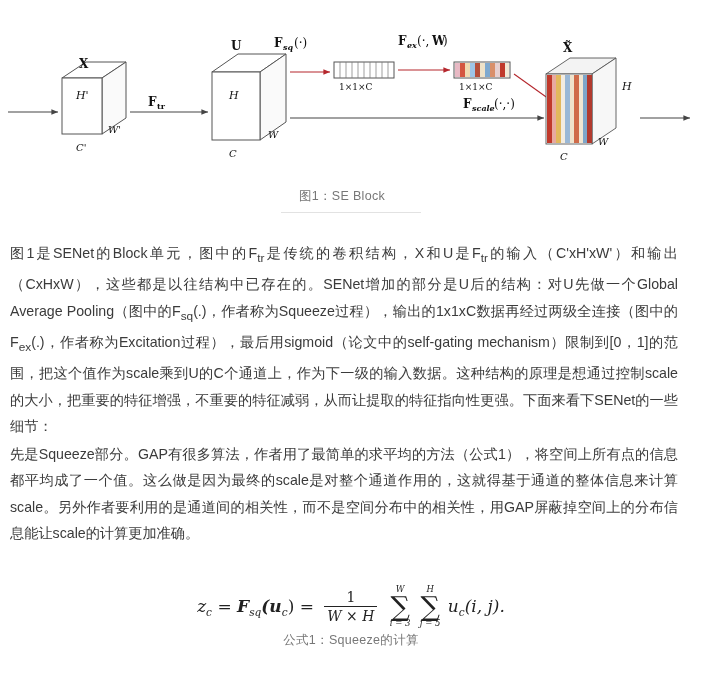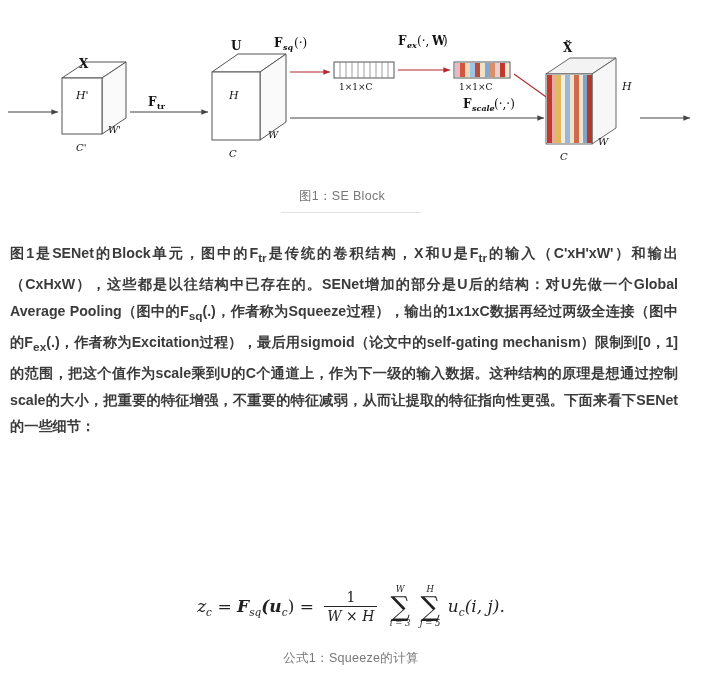--- a/index.html
+++ b/index.html
@@ -57,21 +57,20 @@
     top: 240px;
     left: 10px;
     width: 684px;
     font-size: 14.2px;
     line-height: 26.5px;
     color: #3b3b3b;
     text-align: justify;
   }
   .body-text p {
     margin: 0 16px 0 0;
-    font-weight: bold;
   }
   .body-text p + p {
     margin-top: 1px;
   }
 
   
   .formula-wrap {
     position: absolute;
     top: 586px;
     left: 0;
@@ -125,21 +124,21 @@
     line-height: 0.92;
   }
   .sb {
     font-size: 0.62em;
     vertical-align: -0.3em;
     font-style: italic;
   }
 
   .formula-caption {
     position: absolute;
-    top: 650px;
+    top: 632px;
     left: 0;
     width: 702px;
     text-align: center;
     font-size: 12.5px;
     color: #777777;
     letter-spacing: 0.3px;
   }
 </style>
 </head>
 <body>
@@ -254,20 +253,21 @@
 
       <line x1="640" y1="118" x2="690" y2="118" stroke="#444" stroke-width="1.1" marker-end="url(#arrow)"></line>
     </svg>
   </div>
 
   <div class="figure-caption">图1：SE Block</div>
   <div class="caption-rule"></div>
 
   <div class="body-text">
     <p>图1是SENet的Block单元，图中的F<sub>tr</sub>是传统的卷积结构，X和U是F<sub>tr</sub>的输入（C'xH'xW'）和输出（CxHxW），这些都是以往结构中已存在的。SENet增加的部分是U后的结构：对U先做一个Global Average Pooling（图中的F<sub>sq</sub>(.)，作者称为Squeeze过程），输出的1x1xC数据再经过两级全连接（图中的F<sub>ex</sub>(.)，作者称为Excitation过程），最后用sigmoid（论文中的self-gating mechanism）限制到[0，1]的范围，把这个值作为scale乘到U的C个通道上，作为下一级的输入数据。这种结构的原理是想通过控制scale的大小，把重要的特征增强，不重要的特征减弱，从而让提取的特征指向性更强。下面来看下SENet的一些细节：</p>
+    <p>先是Squeeze部分。GAP有很多算法，作者用了最简单的求平均的方法（公式1），将空间上所有点的信息都平均成了一个值。这么做是因为最终的scale是对整个通道作用的，这就得基于通道的整体信息来计算scale。另外作者要利用的是通道间的相关性，而不是空间分布中的相关性，用GAP屏蔽掉空间上的分布信息能让scale的计算更加准确。</p>
   </div>
 
   <div class="formula-wrap">
     <span class="formula">
       <span class="it">z</span><span class="sb">c</span>
       <span>=</span>
       <span class="bf">F</span><span class="sb">sq</span><span class="bf">(u</span><span class="sb">c</span><span>)</span>
       <span>=</span>
       <span class="frac">
         <span class="num">1</span>

